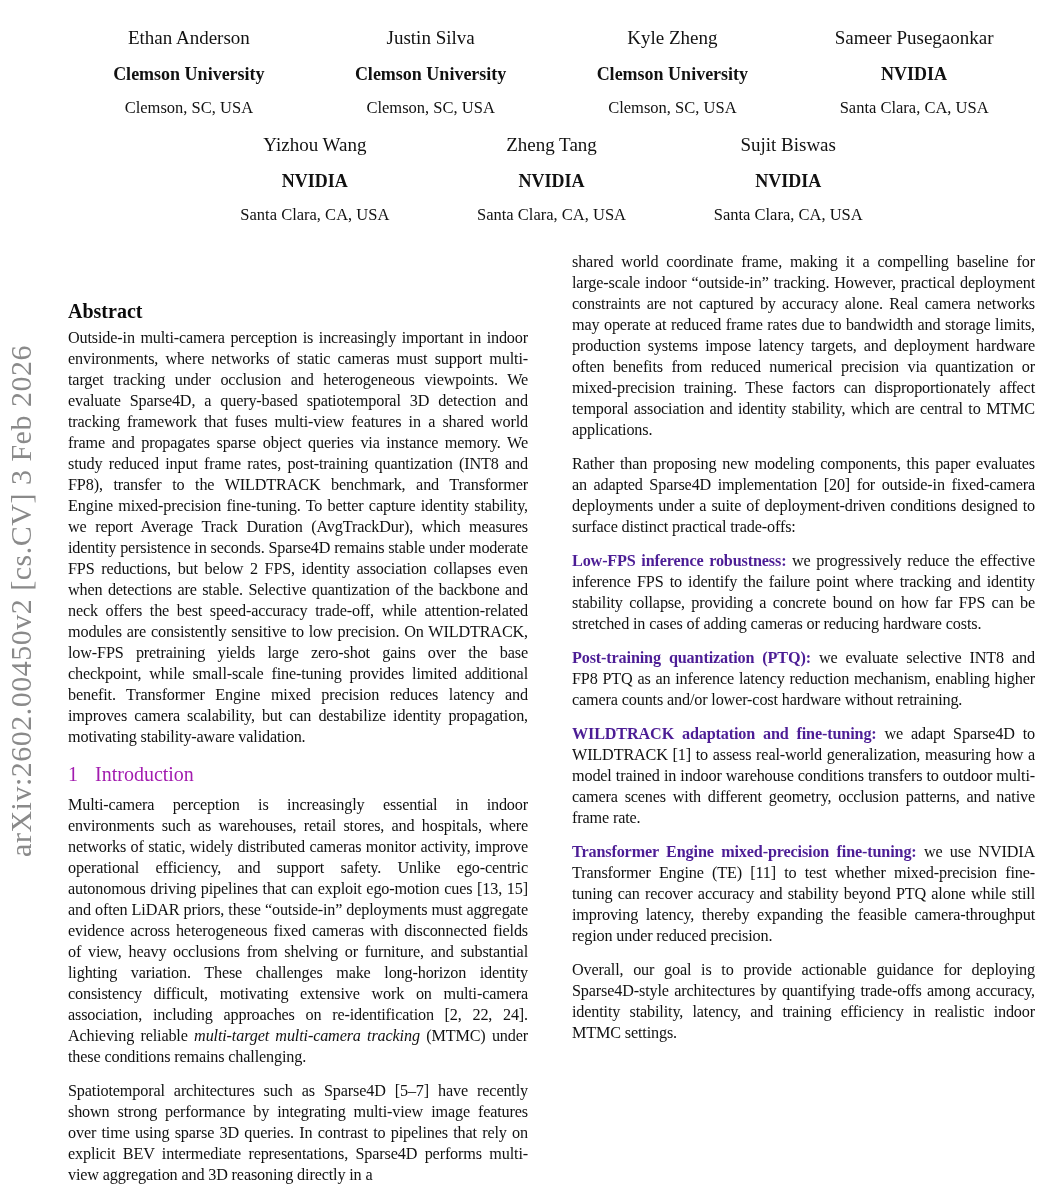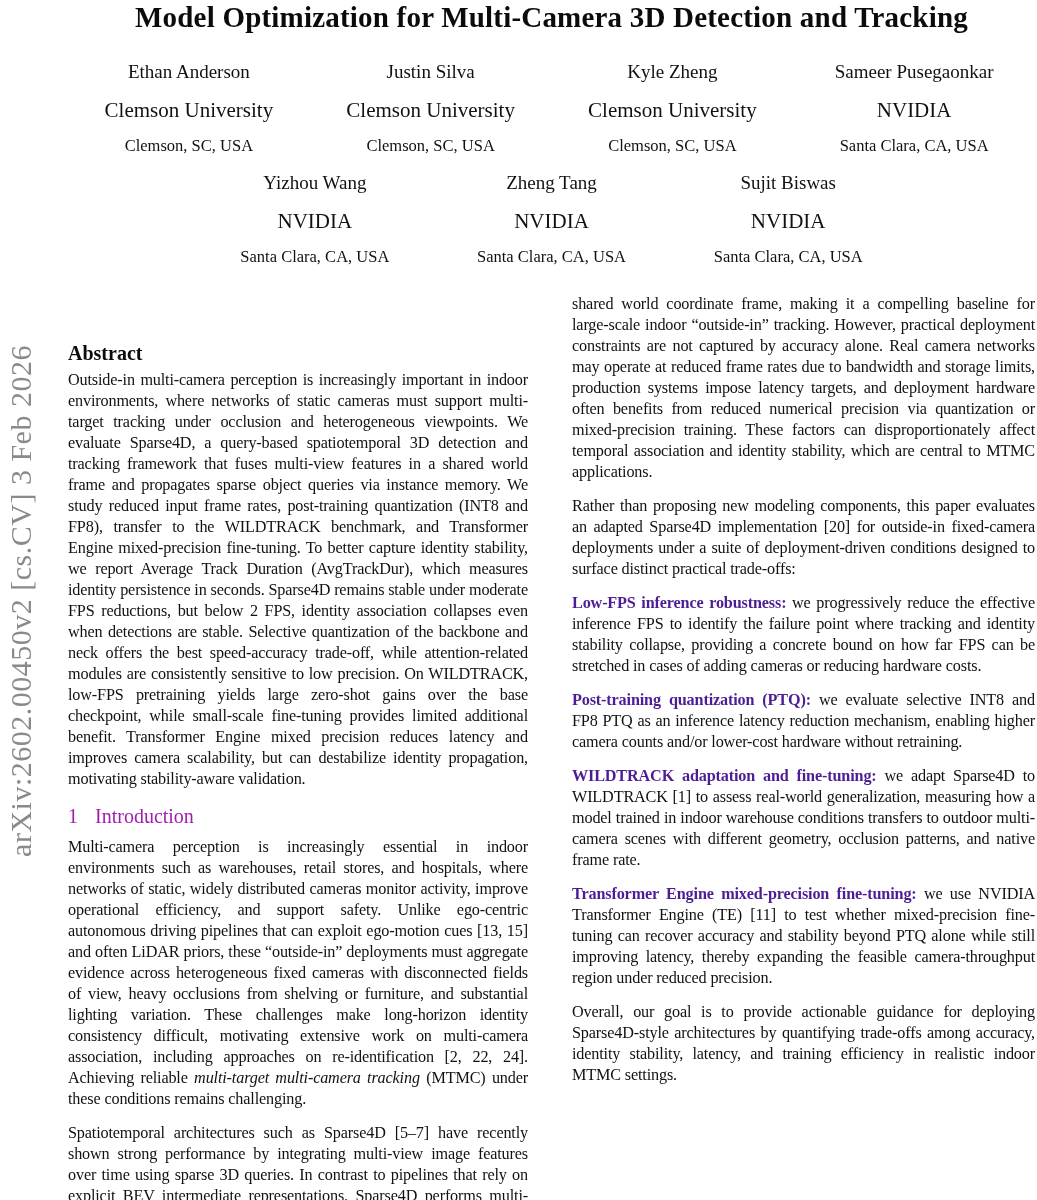--- a/index.html
+++ b/index.html
@@ -37,21 +37,21 @@
     color: #0b0b0b;
   }
   .authors-row {
     display: flex;
     justify-content: space-between;
   }
   .row1 { margin-top: 27px; }
   .row2 { width: 710px; margin: 16px auto 0 auto; }
   .author { flex: 1; text-align: center; }
   .a-name { font-size: 19px; margin-bottom: 15px; }
-  .a-affil { font-size: 21px; margin-bottom: 13px; }
+  .a-affil { font-size: 18px; margin-bottom: 13px; font-weight: bold; }
   .a-loc { font-size: 16.5px; }
   .cols {
     display: flex;
     gap: 44px;
     margin-top: 27px;
   }
   .col-left { width: 460px; margin-top: 48px; }
   .col-right { width: 463px; }
   .para {
     margin: 0 0 13px 0;
@@ -78,21 +78,20 @@
 </style>
 </head>
 <body>
 
 <div class="page">
 
   <div class="watermark">arXiv:2602.00450v2  [cs.CV]  3 Feb 2026</div>
 
   <div class="content">
 
-    <h1 class="title">Model Optimization for Multi-Camera 3D Detection and Tracking</h1>
 
     <div class="authors-row row1">
       <div class="author">
         <div class="a-name">Ethan Anderson</div>
         <div class="a-affil">Clemson University</div>
         <div class="a-loc">Clemson, SC, USA</div>
       </div>
       <div class="author">
         <div class="a-name">Justin Silva</div>
         <div class="a-affil">Clemson University</div>

